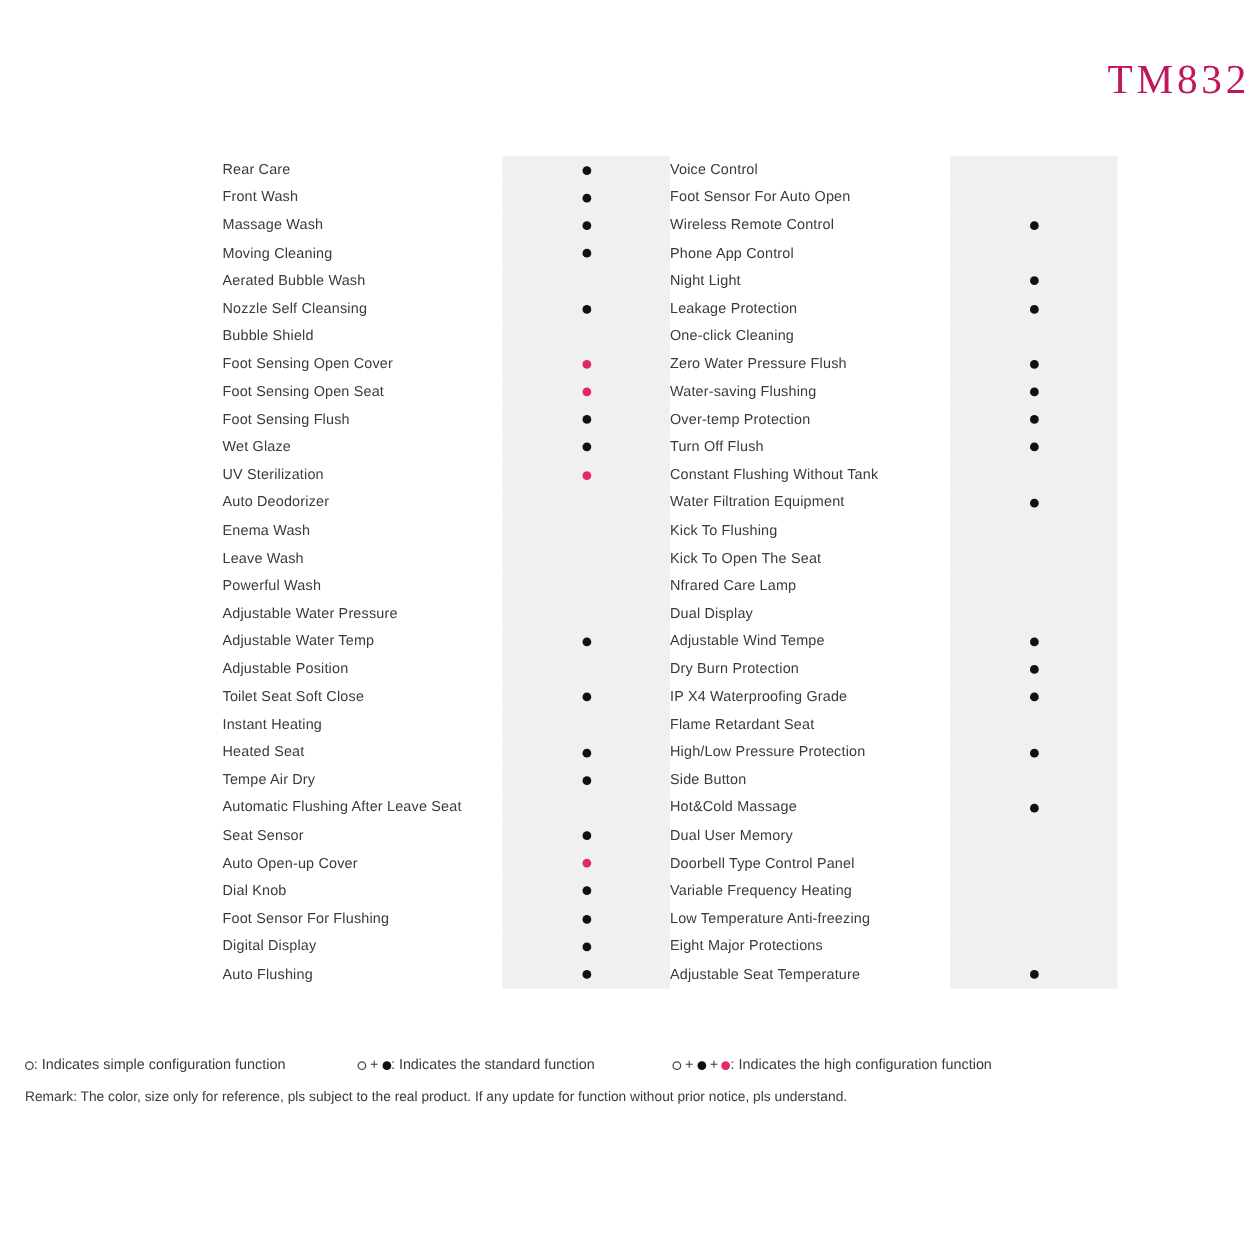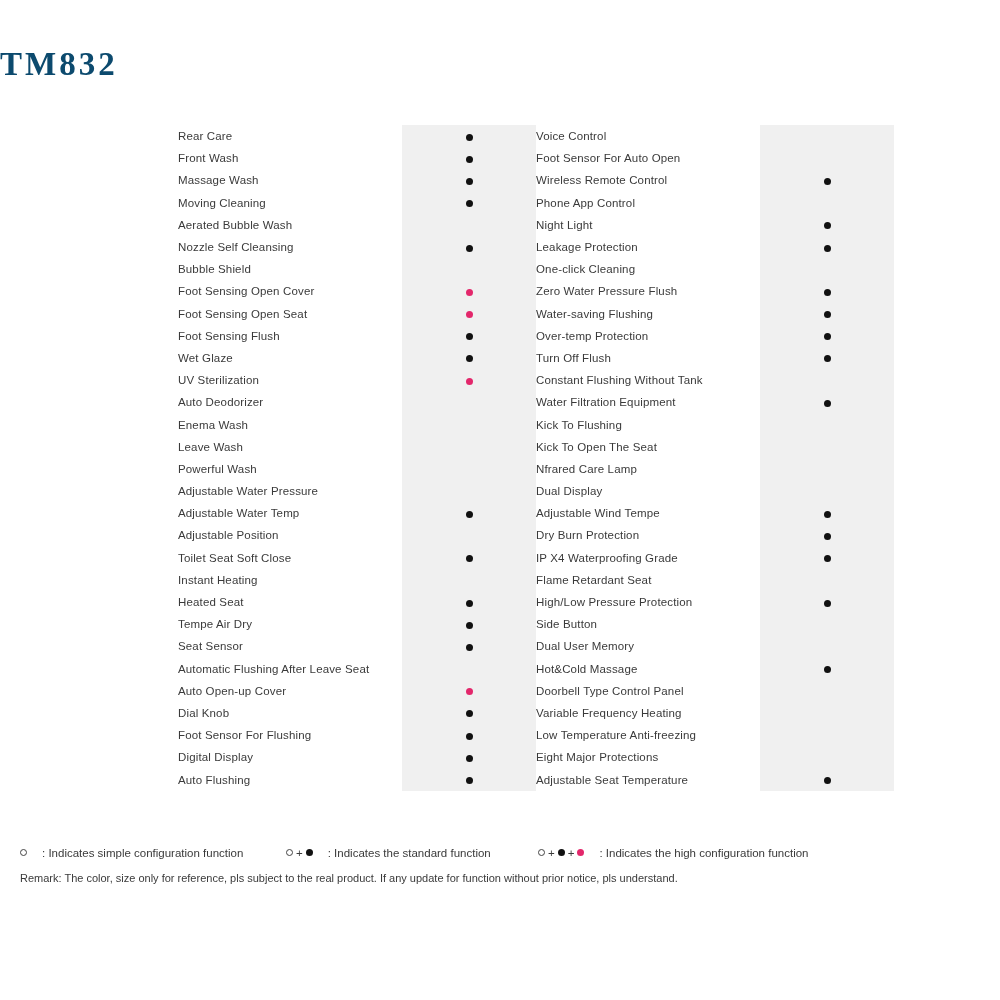--- a/index.html
+++ b/index.html
@@ -14,26 +14,25 @@
     color: #2b2b2b;
     position: relative;
     overflow: hidden;
   }
 
   #title {
     position: absolute;
     top: 46px;
     left: 0;
     width: 1000px;
-    text-align: left;
+    text-align: right;
     font-family: "Liberation Serif", serif;
     font-size: 33px;
     letter-spacing: 3px;
-    color: #0c4a6e;
-    font-weight: bold;
+    color: #be185d;
   }
 
   #spec-table {
     position: absolute;
     top: 125px;
     left: 178px;
     width: 716px;
     border-collapse: collapse;
     table-layout: fixed;
   }
@@ -126,21 +125,21 @@
   }
   .g-pink {
     display: inline-block;
     width: 7px;
     height: 7px;
     background: #e3276b;
     border-radius: 50%;
     vertical-align: middle;
   }
   .plus { display: inline-block; padding: 0 3px; vertical-align: middle; }
-  .legend-text { vertical-align: middle; padding-left: 15px; }
+  .legend-text { vertical-align: middle; }
 
   #remark {
     position: absolute;
     top: 872px;
     left: 20px;
     width: 960px;
     font-size: 11px;
     color: #3a3a3a;
   }
 </style>
@@ -283,30 +282,30 @@
         <td class="label2">High/Low Pressure Protection</td>
         <td class="dot2"><span class="mark black"></span></td>
       </tr>
       <tr>
         <td class="label">Tempe Air Dry</td>
         <td class="dot"><span class="mark black"></span></td>
         <td class="label2">Side Button</td>
         <td class="dot2"><span class="mark none"></span></td>
       </tr>
       <tr>
+        <td class="label">Automatic Flushing After Leave Seat</td>
+        <td class="dot"><span class="mark none"></span></td>
+        <td class="label2">Hot&amp;Cold Massage</td>
+        <td class="dot2"><span class="mark black"></span></td>
+      </tr>
+      <tr>
         <td class="label">Seat Sensor</td>
         <td class="dot"><span class="mark black"></span></td>
         <td class="label2">Dual User Memory</td>
         <td class="dot2"><span class="mark none"></span></td>
-      </tr>
-      <tr>
-        <td class="label">Automatic Flushing After Leave Seat</td>
-        <td class="dot"><span class="mark none"></span></td>
-        <td class="label2">Hot&amp;Cold Massage</td>
-        <td class="dot2"><span class="mark black"></span></td>
       </tr>
       <tr>
         <td class="label">Auto Open-up Cover</td>
         <td class="dot"><span class="mark pink"></span></td>
         <td class="label2">Doorbell Type Control Panel</td>
         <td class="dot2"><span class="mark none"></span></td>
       </tr>
       <tr>
         <td class="label">Dial Knob</td>
         <td class="dot"><span class="mark black"></span></td>

